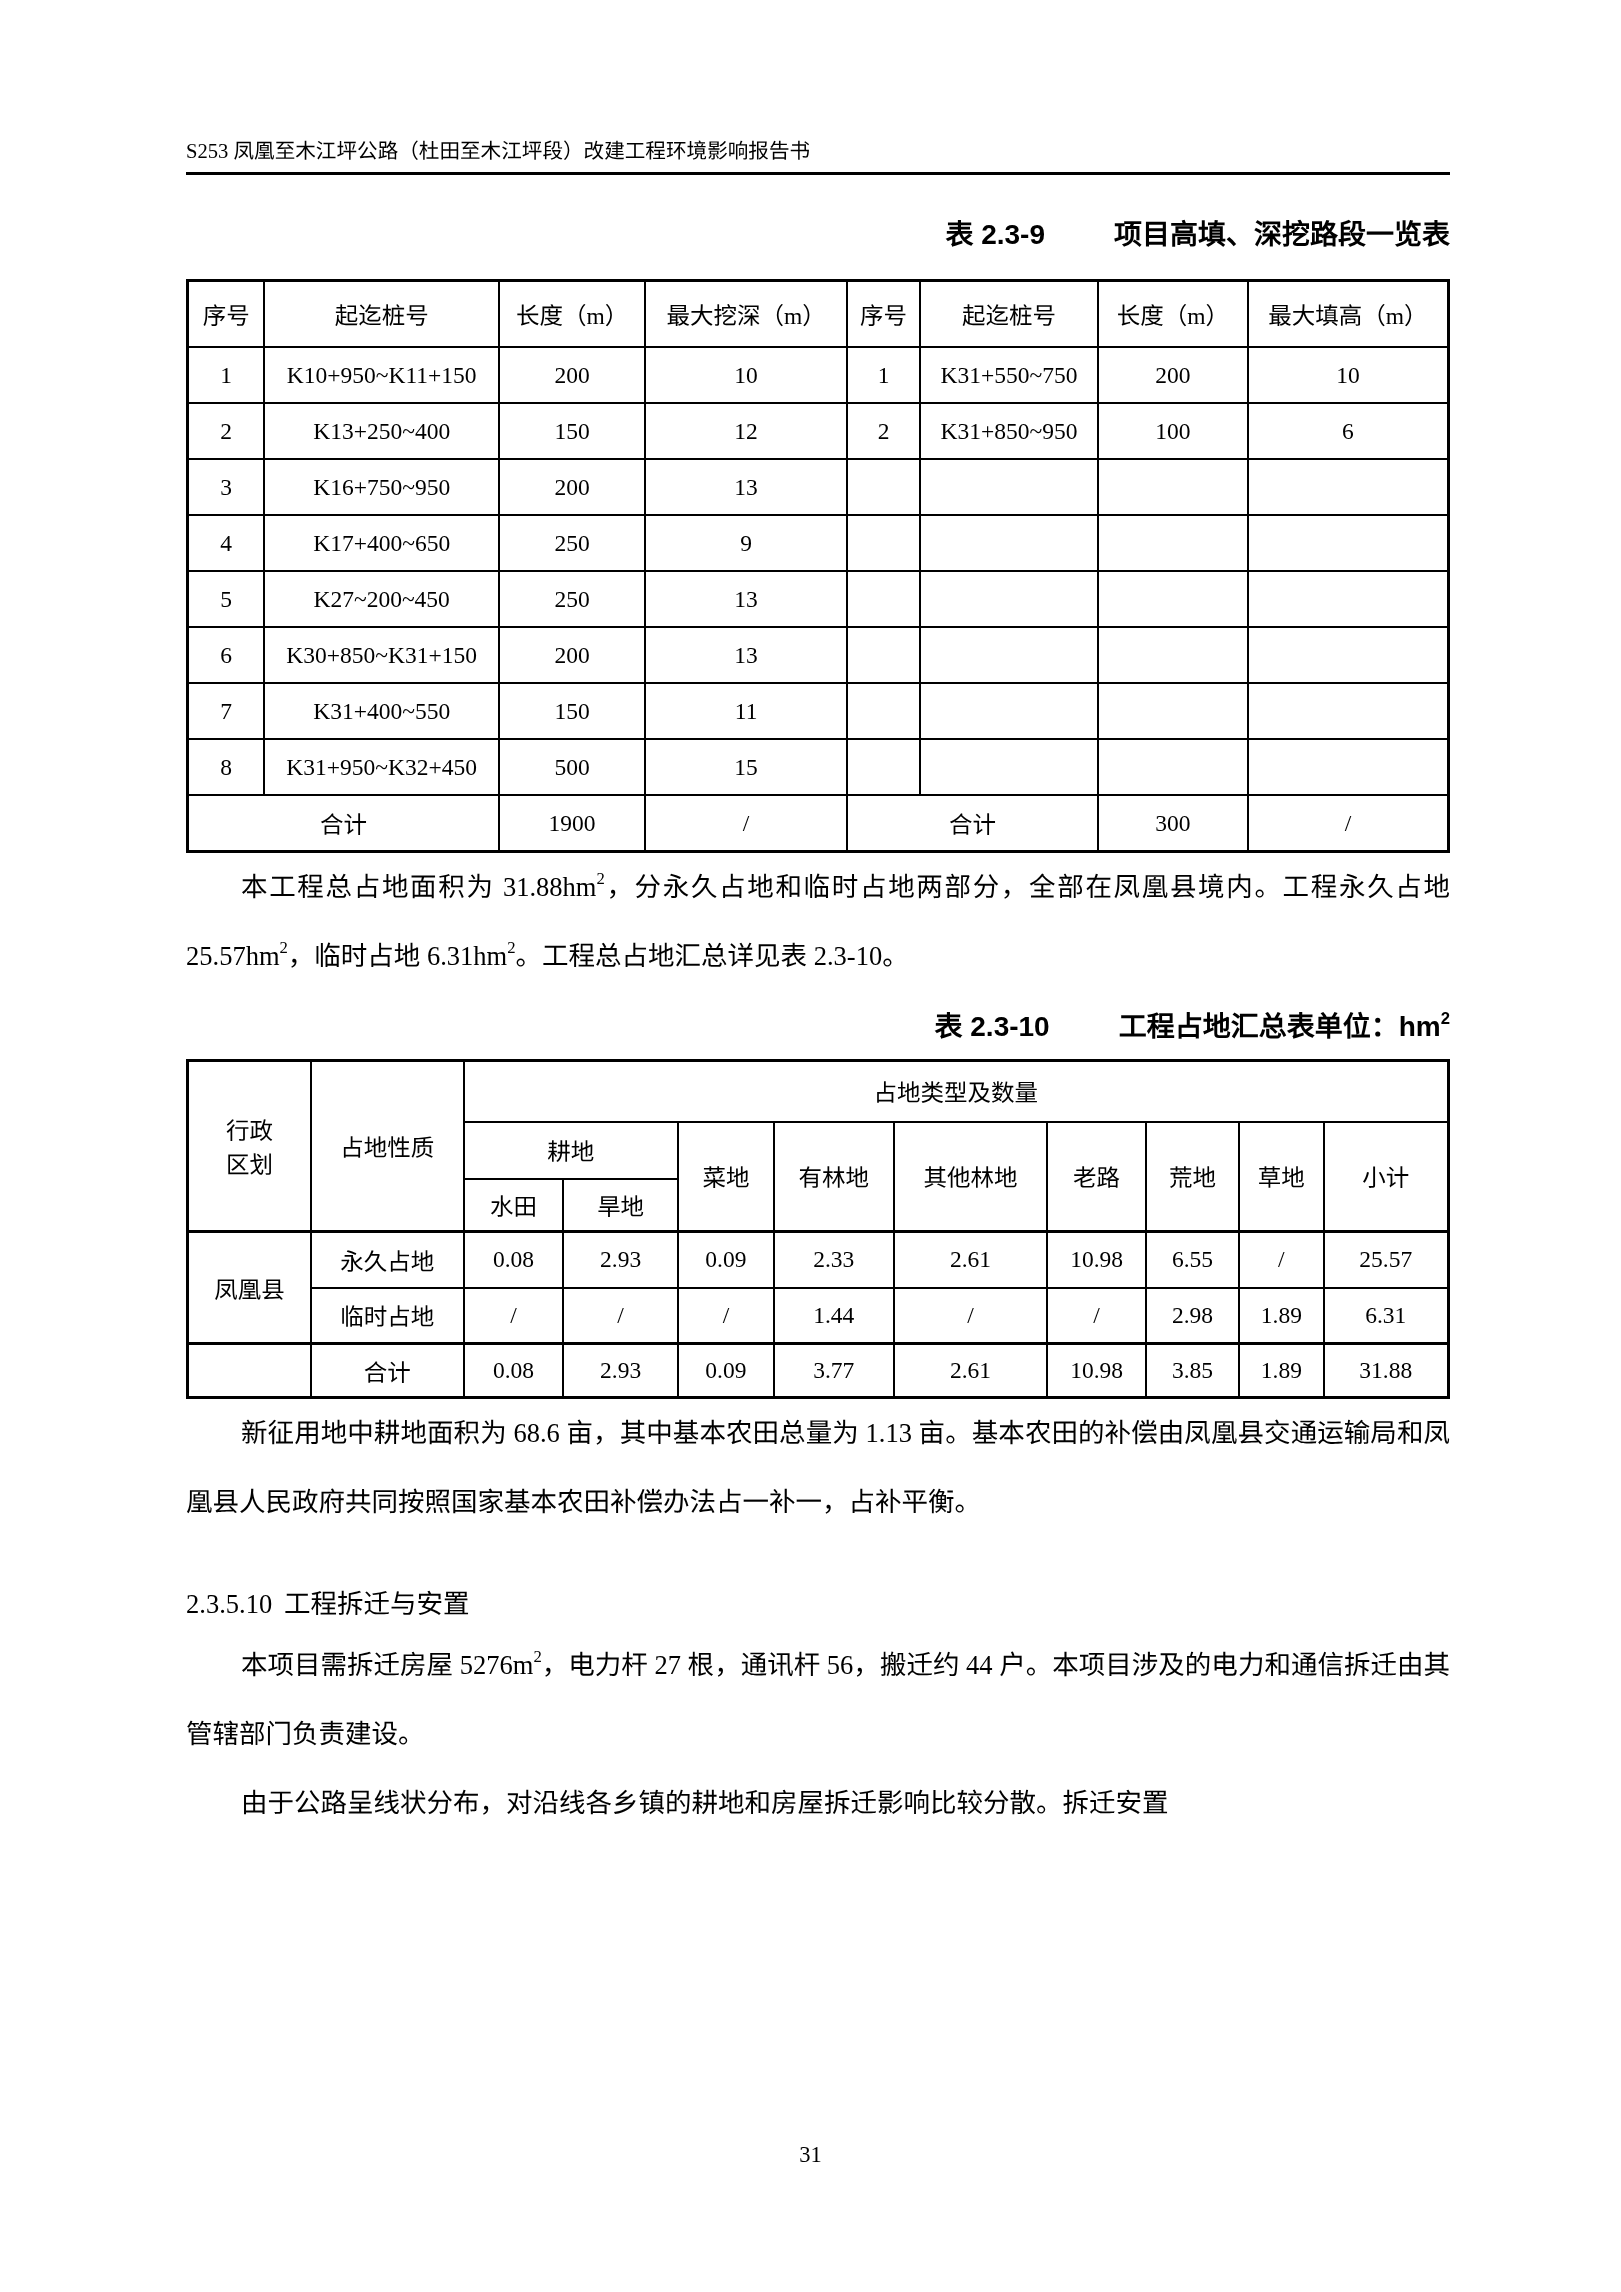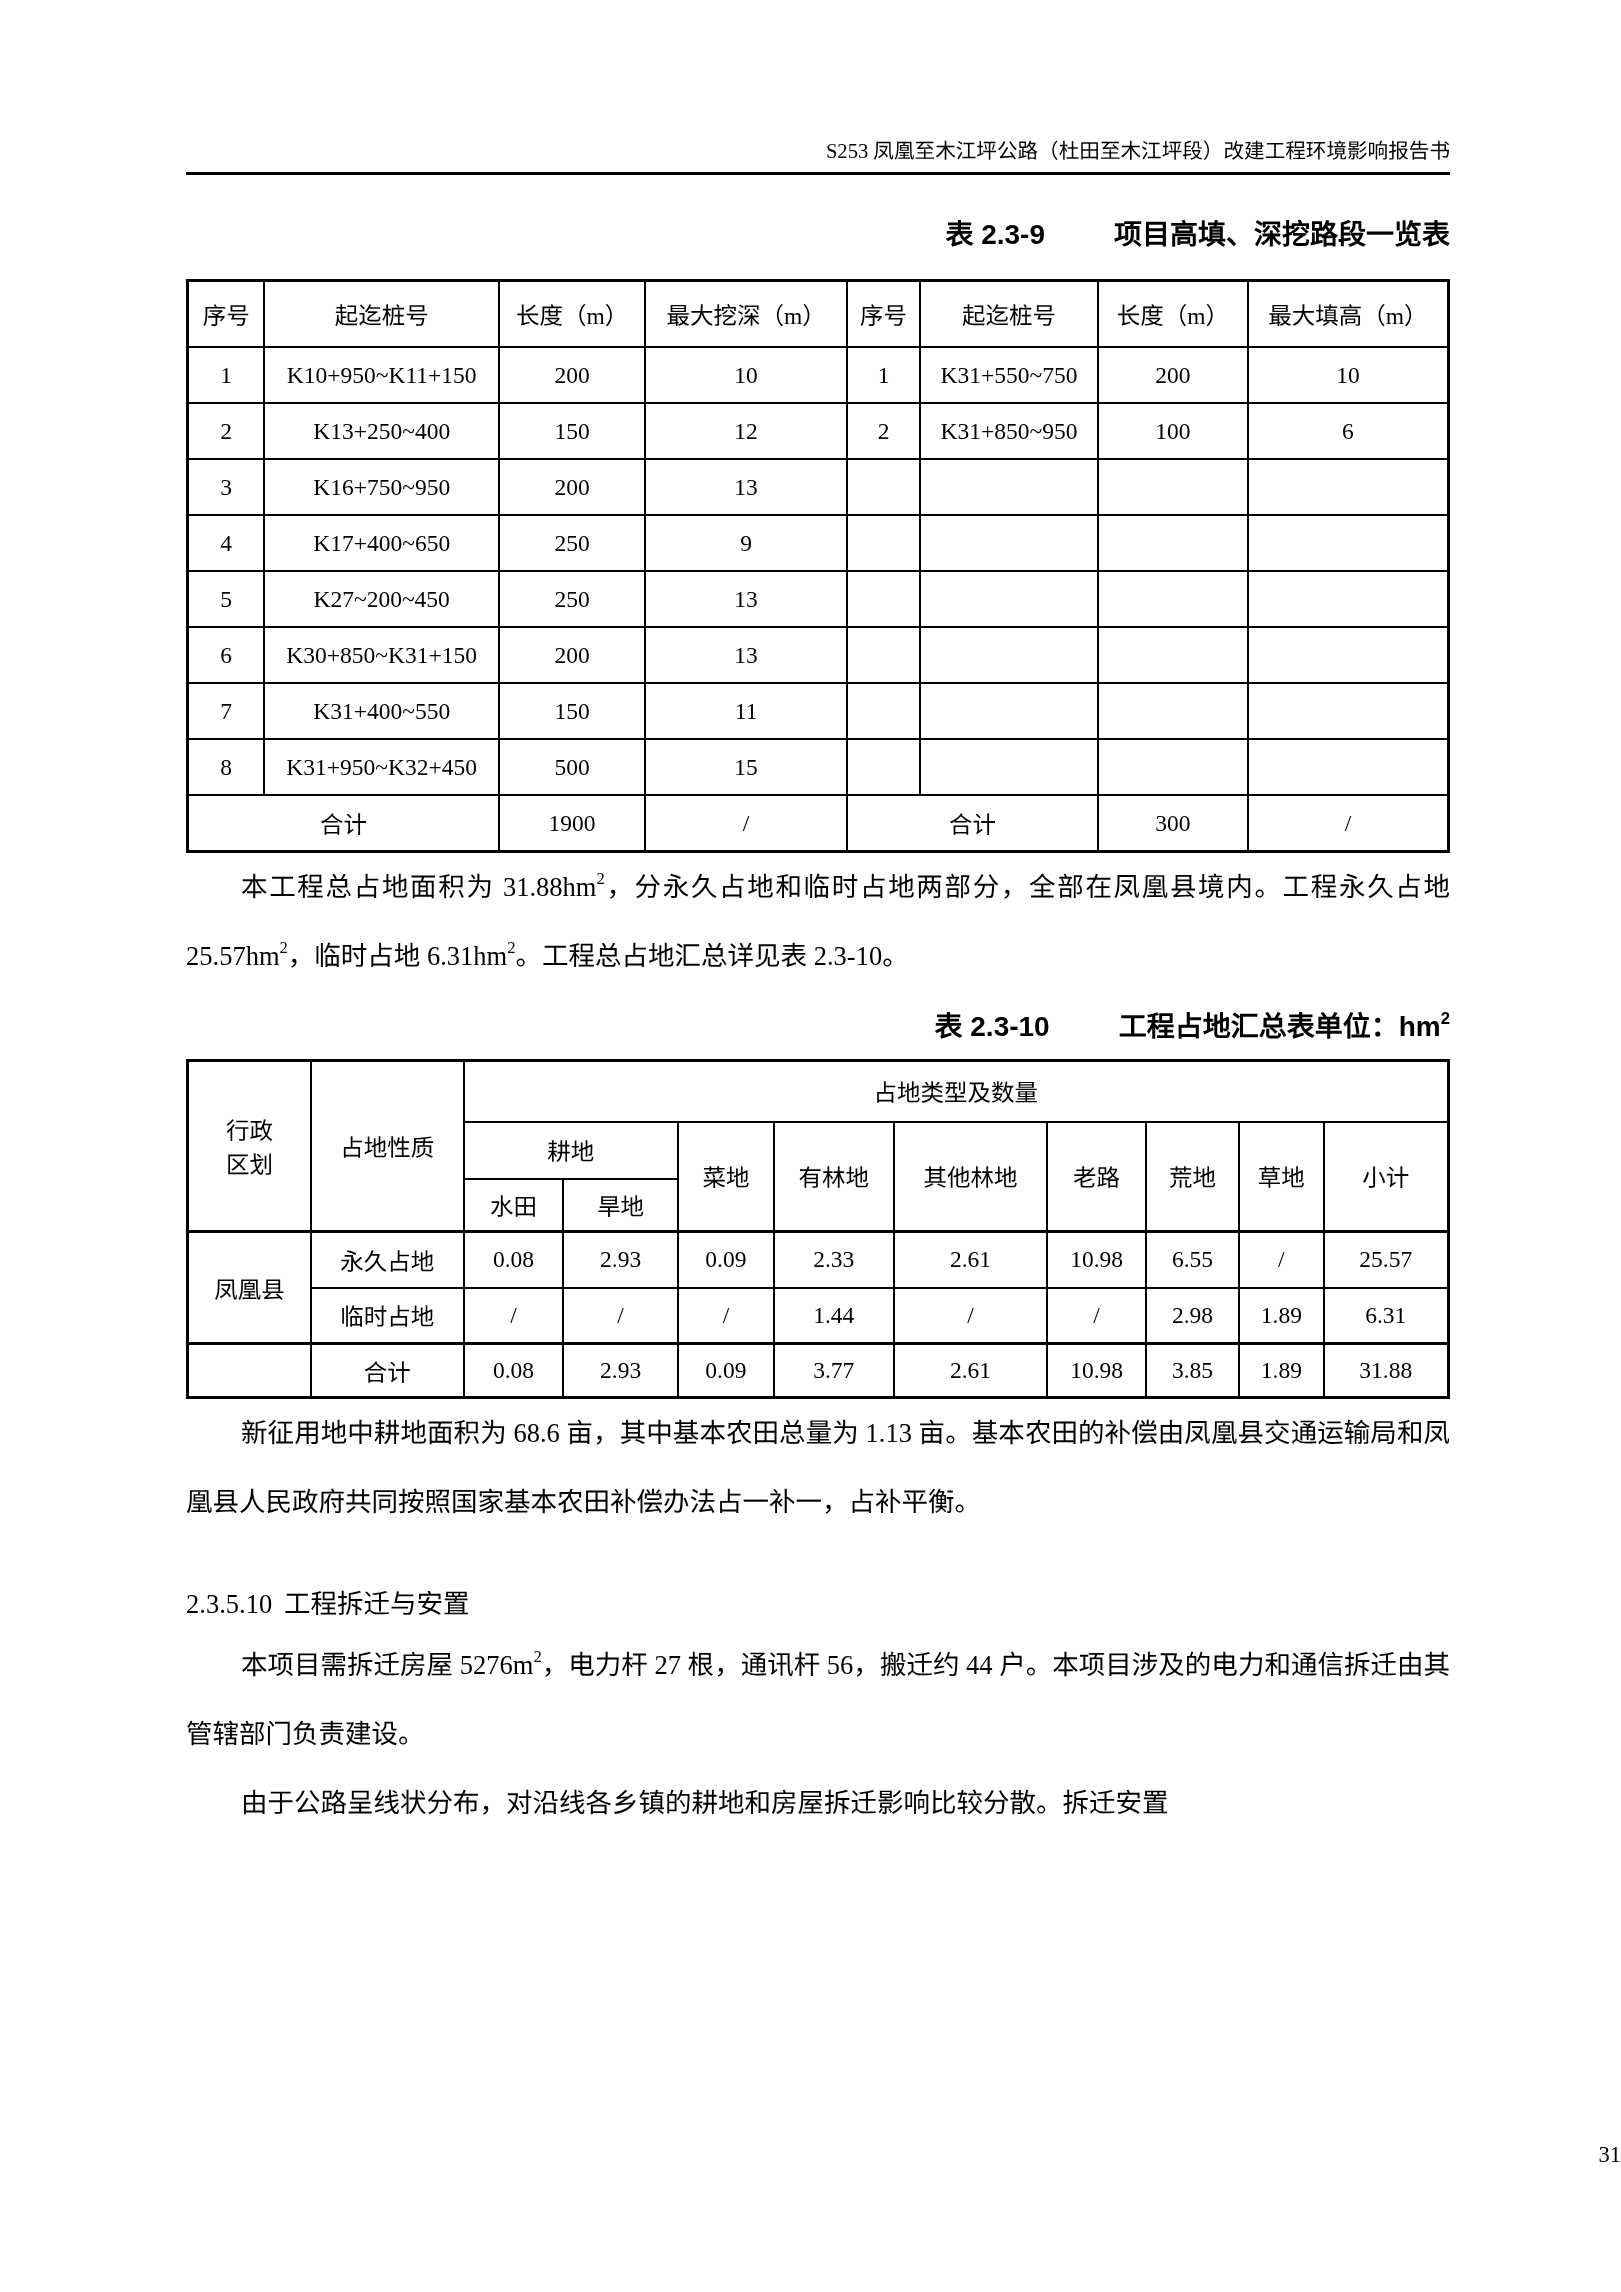--- a/index.html
+++ b/index.html
@@ -15,21 +15,20 @@
   .content {
     position: absolute;
     left: 186px;
     top: 0;
     width: 1264px;
   }
   .doc-header {
     padding-top: 139px;
     padding-bottom: 7.8px;
     border-bottom: 3.9px solid #000;
-    text-align: right;
     font-size: 20.6px;
     line-height: 25.5px;
   }
   .tcap {
     text-align: right;
     font-family: "Liberation Sans", "DejaVu Sans", sans-serif;
     font-weight: bold;
     font-size: 28px;
     line-height: 37px;
   }
@@ -83,21 +82,21 @@
     font-size: 16.7px;
     line-height: 0;
     position: relative;
     top: -2px;
   }
   .pageno {
     position: absolute;
     left: 0;
     right: 0;
     top: 2142px;
-    text-align: right;
+    text-align: center;
     font-size: 22.5px;
   }
 </style>
 </head>
 <body>
 
 <div class="page">
   <div class="content">
 
     <div class="doc-header">

